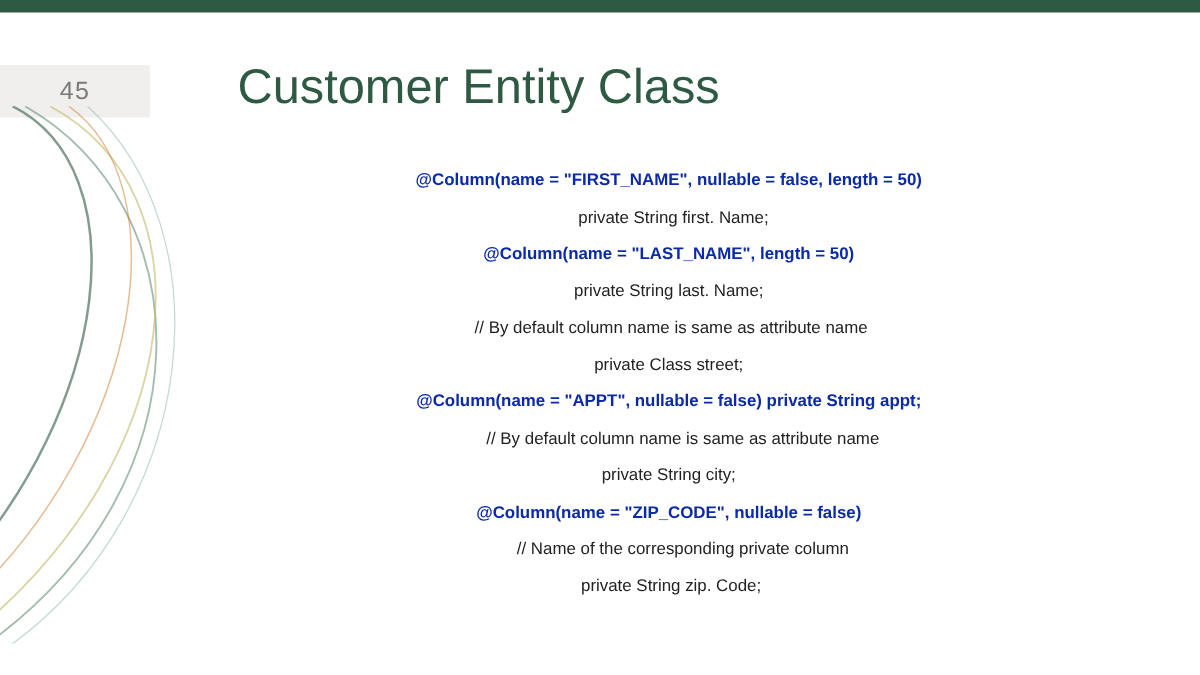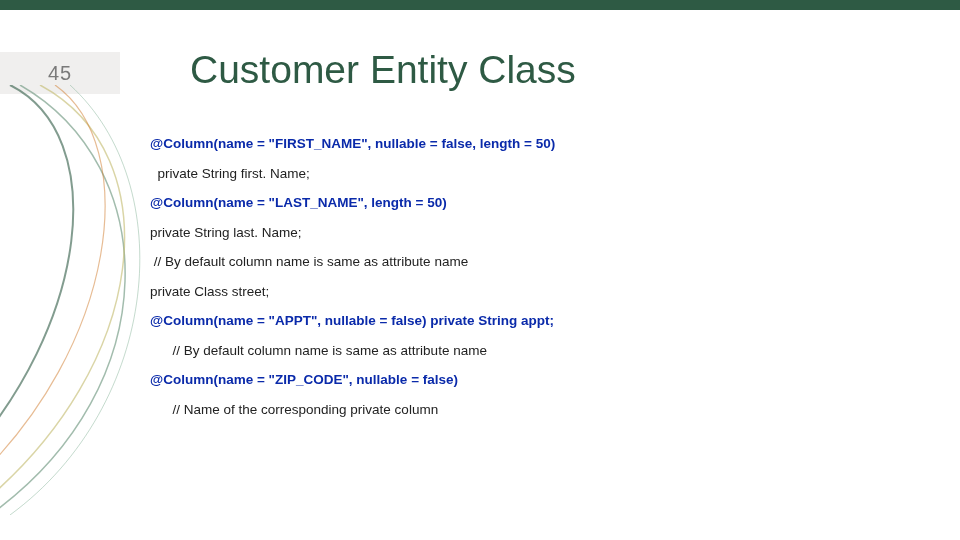--- a/index.html
+++ b/index.html
@@ -10,20 +10,21 @@
     background: #ffffff;
     font-family: Arial, Helvetica, sans-serif;
     overflow: hidden;
     position: relative;
   }
   .slide {
     position: relative;
     width: 960px;
     height: 540px;
     background: #ffffff;
+    text-align: center;
   }
   
   .topbar {
     position: absolute;
     top: 0; left: 0;
     width: 100%;
     height: 10px;
     background: #2e5a44; 
   }
   
@@ -99,17 +100,19 @@
 
   <div class="content" id="code-content">
       <div class="line bold blue">@Column(name = "FIRST_NAME", nullable = false, length = 50)</div>
       <div class="line">  private String first. Name;</div>
       <div class="line bold blue">@Column(name = "LAST_NAME", length = 50)</div>
       <div class="line">private String last. Name;</div>
       <div class="line"> // By default column name is same as attribute name</div>
       <div class="line">private Class street;</div>
       <div class="line bold blue">@Column(name = "APPT", nullable = false) private String appt;</div>
       <div class="line">      // By default column name is same as attribute name</div>
+      <div class="line">private String city;</div>
       <div class="line bold blue">@Column(name = "ZIP_CODE", nullable = false)</div>
       <div class="line">      // Name of the corresponding private column</div>
+      <div class="line"> private String zip. Code;</div>
     </div>
 
 </div>
 
 </body></html>

